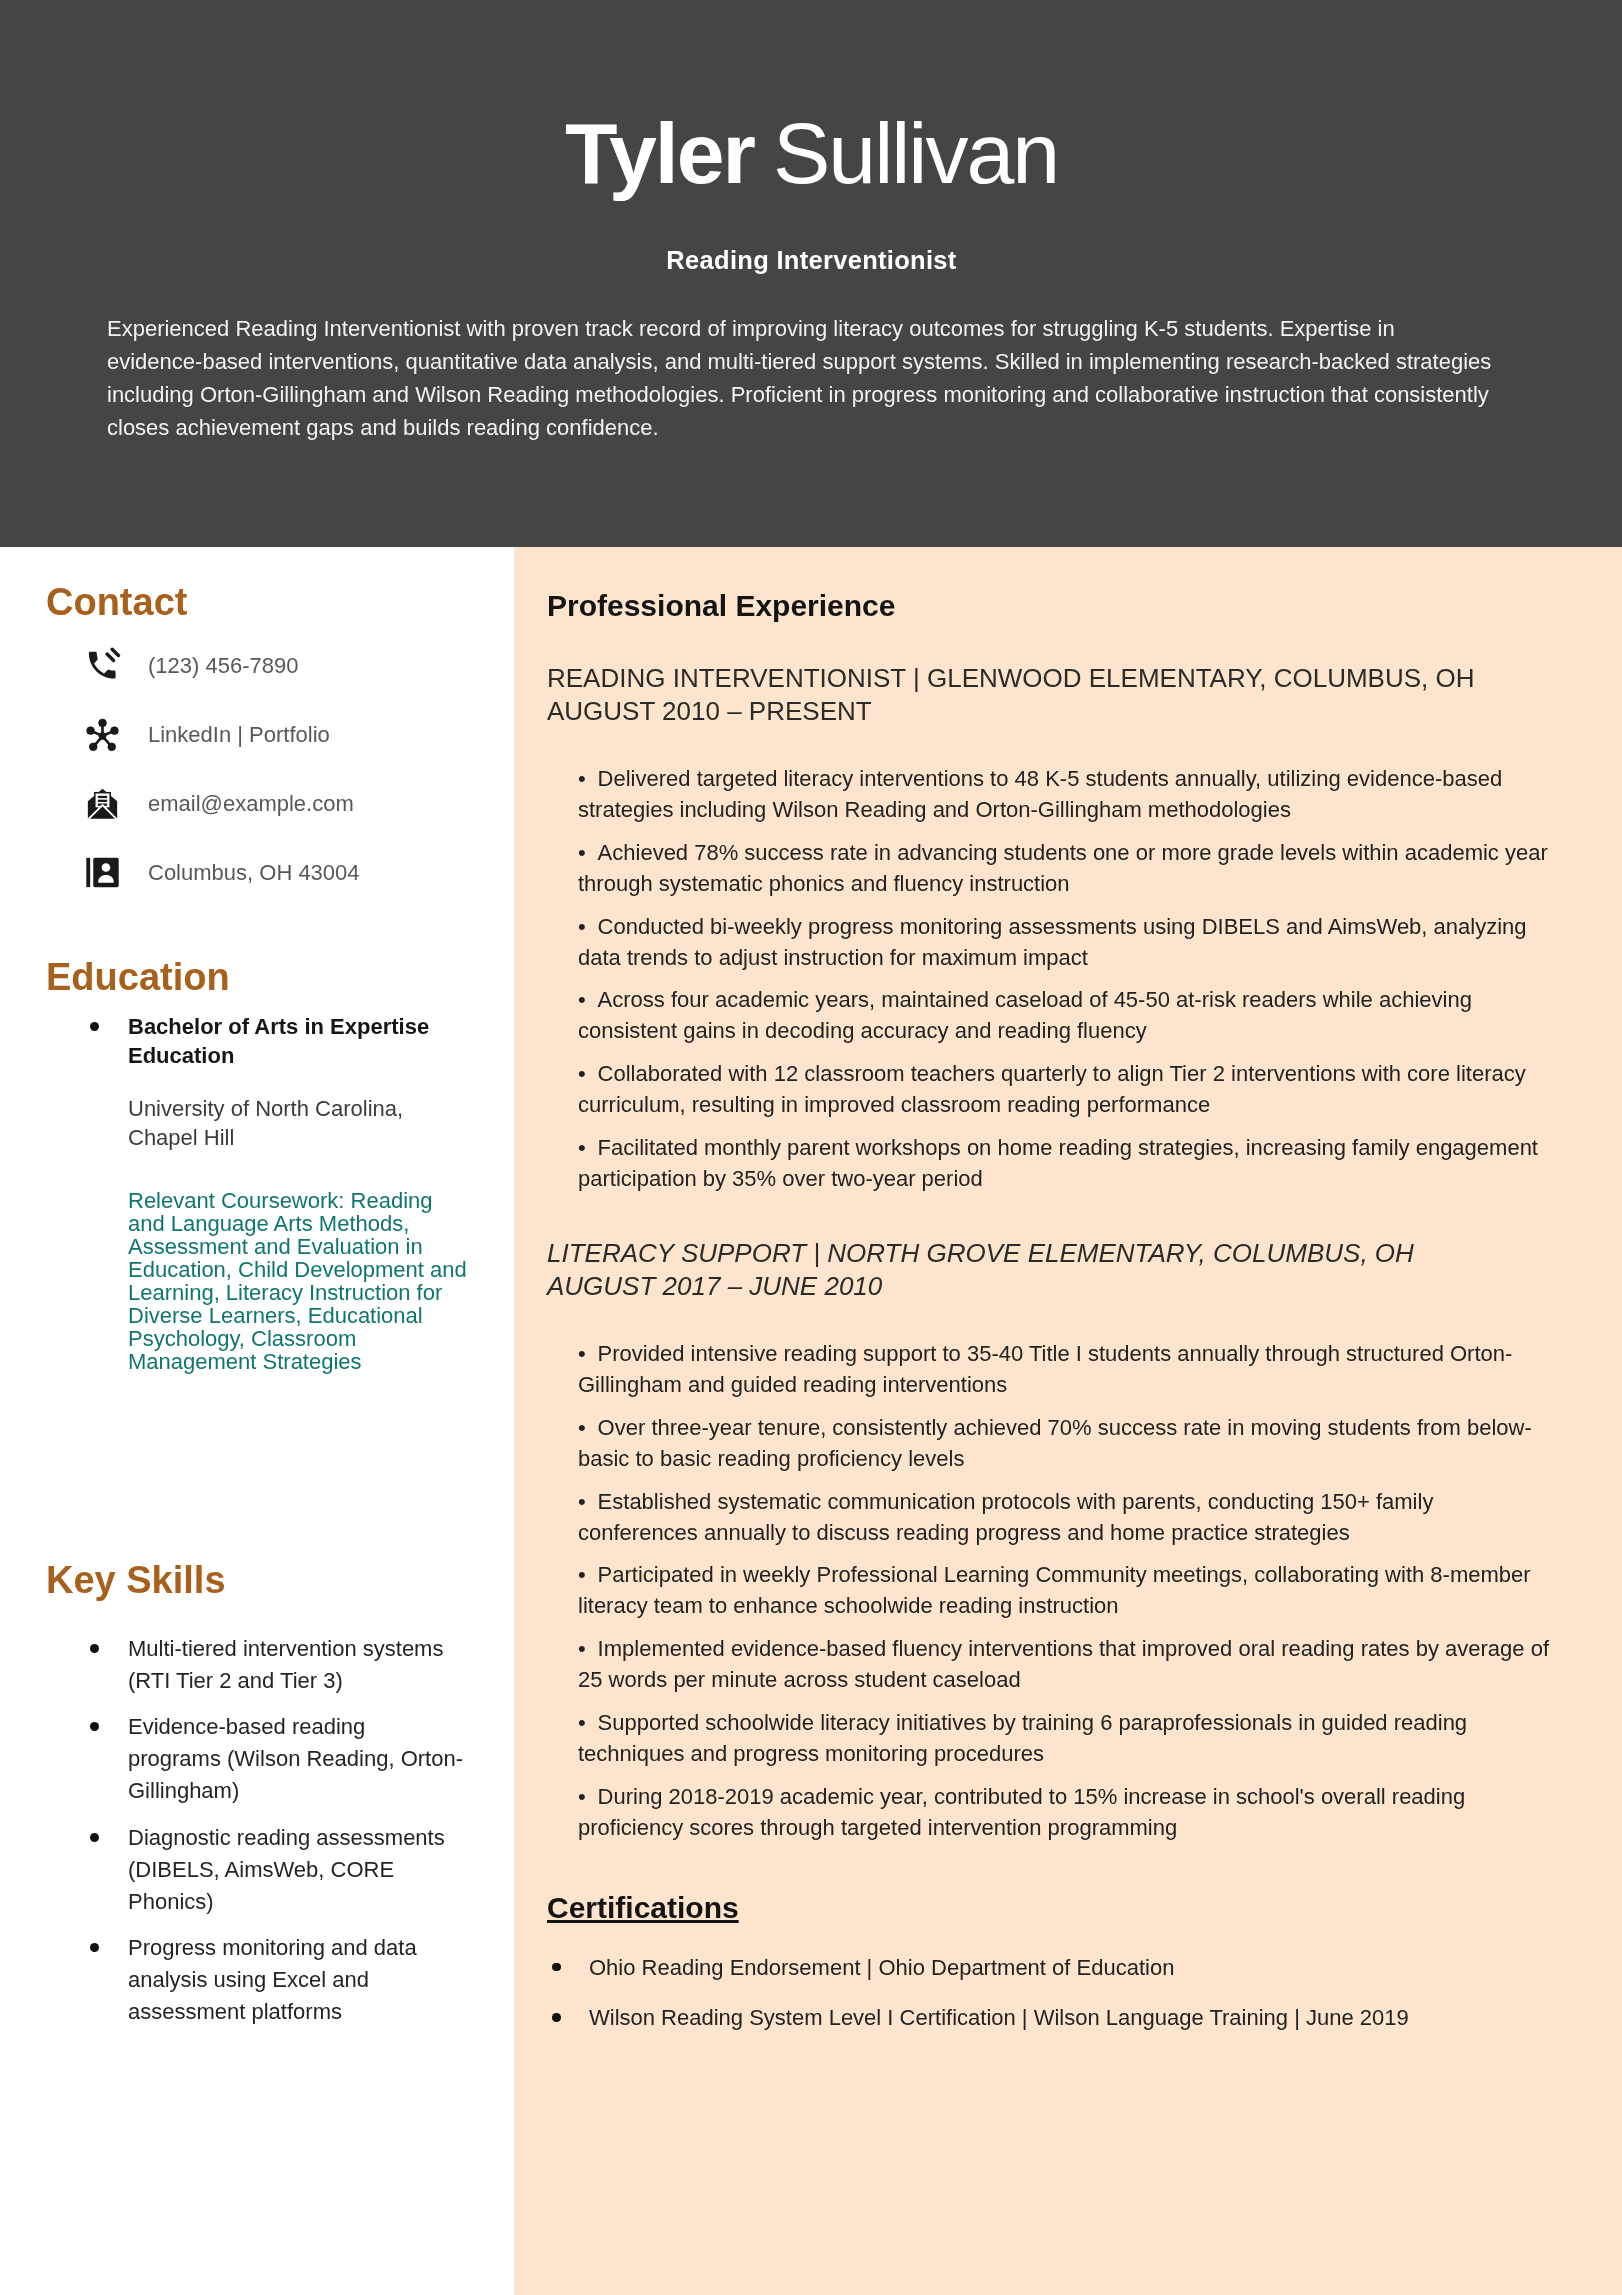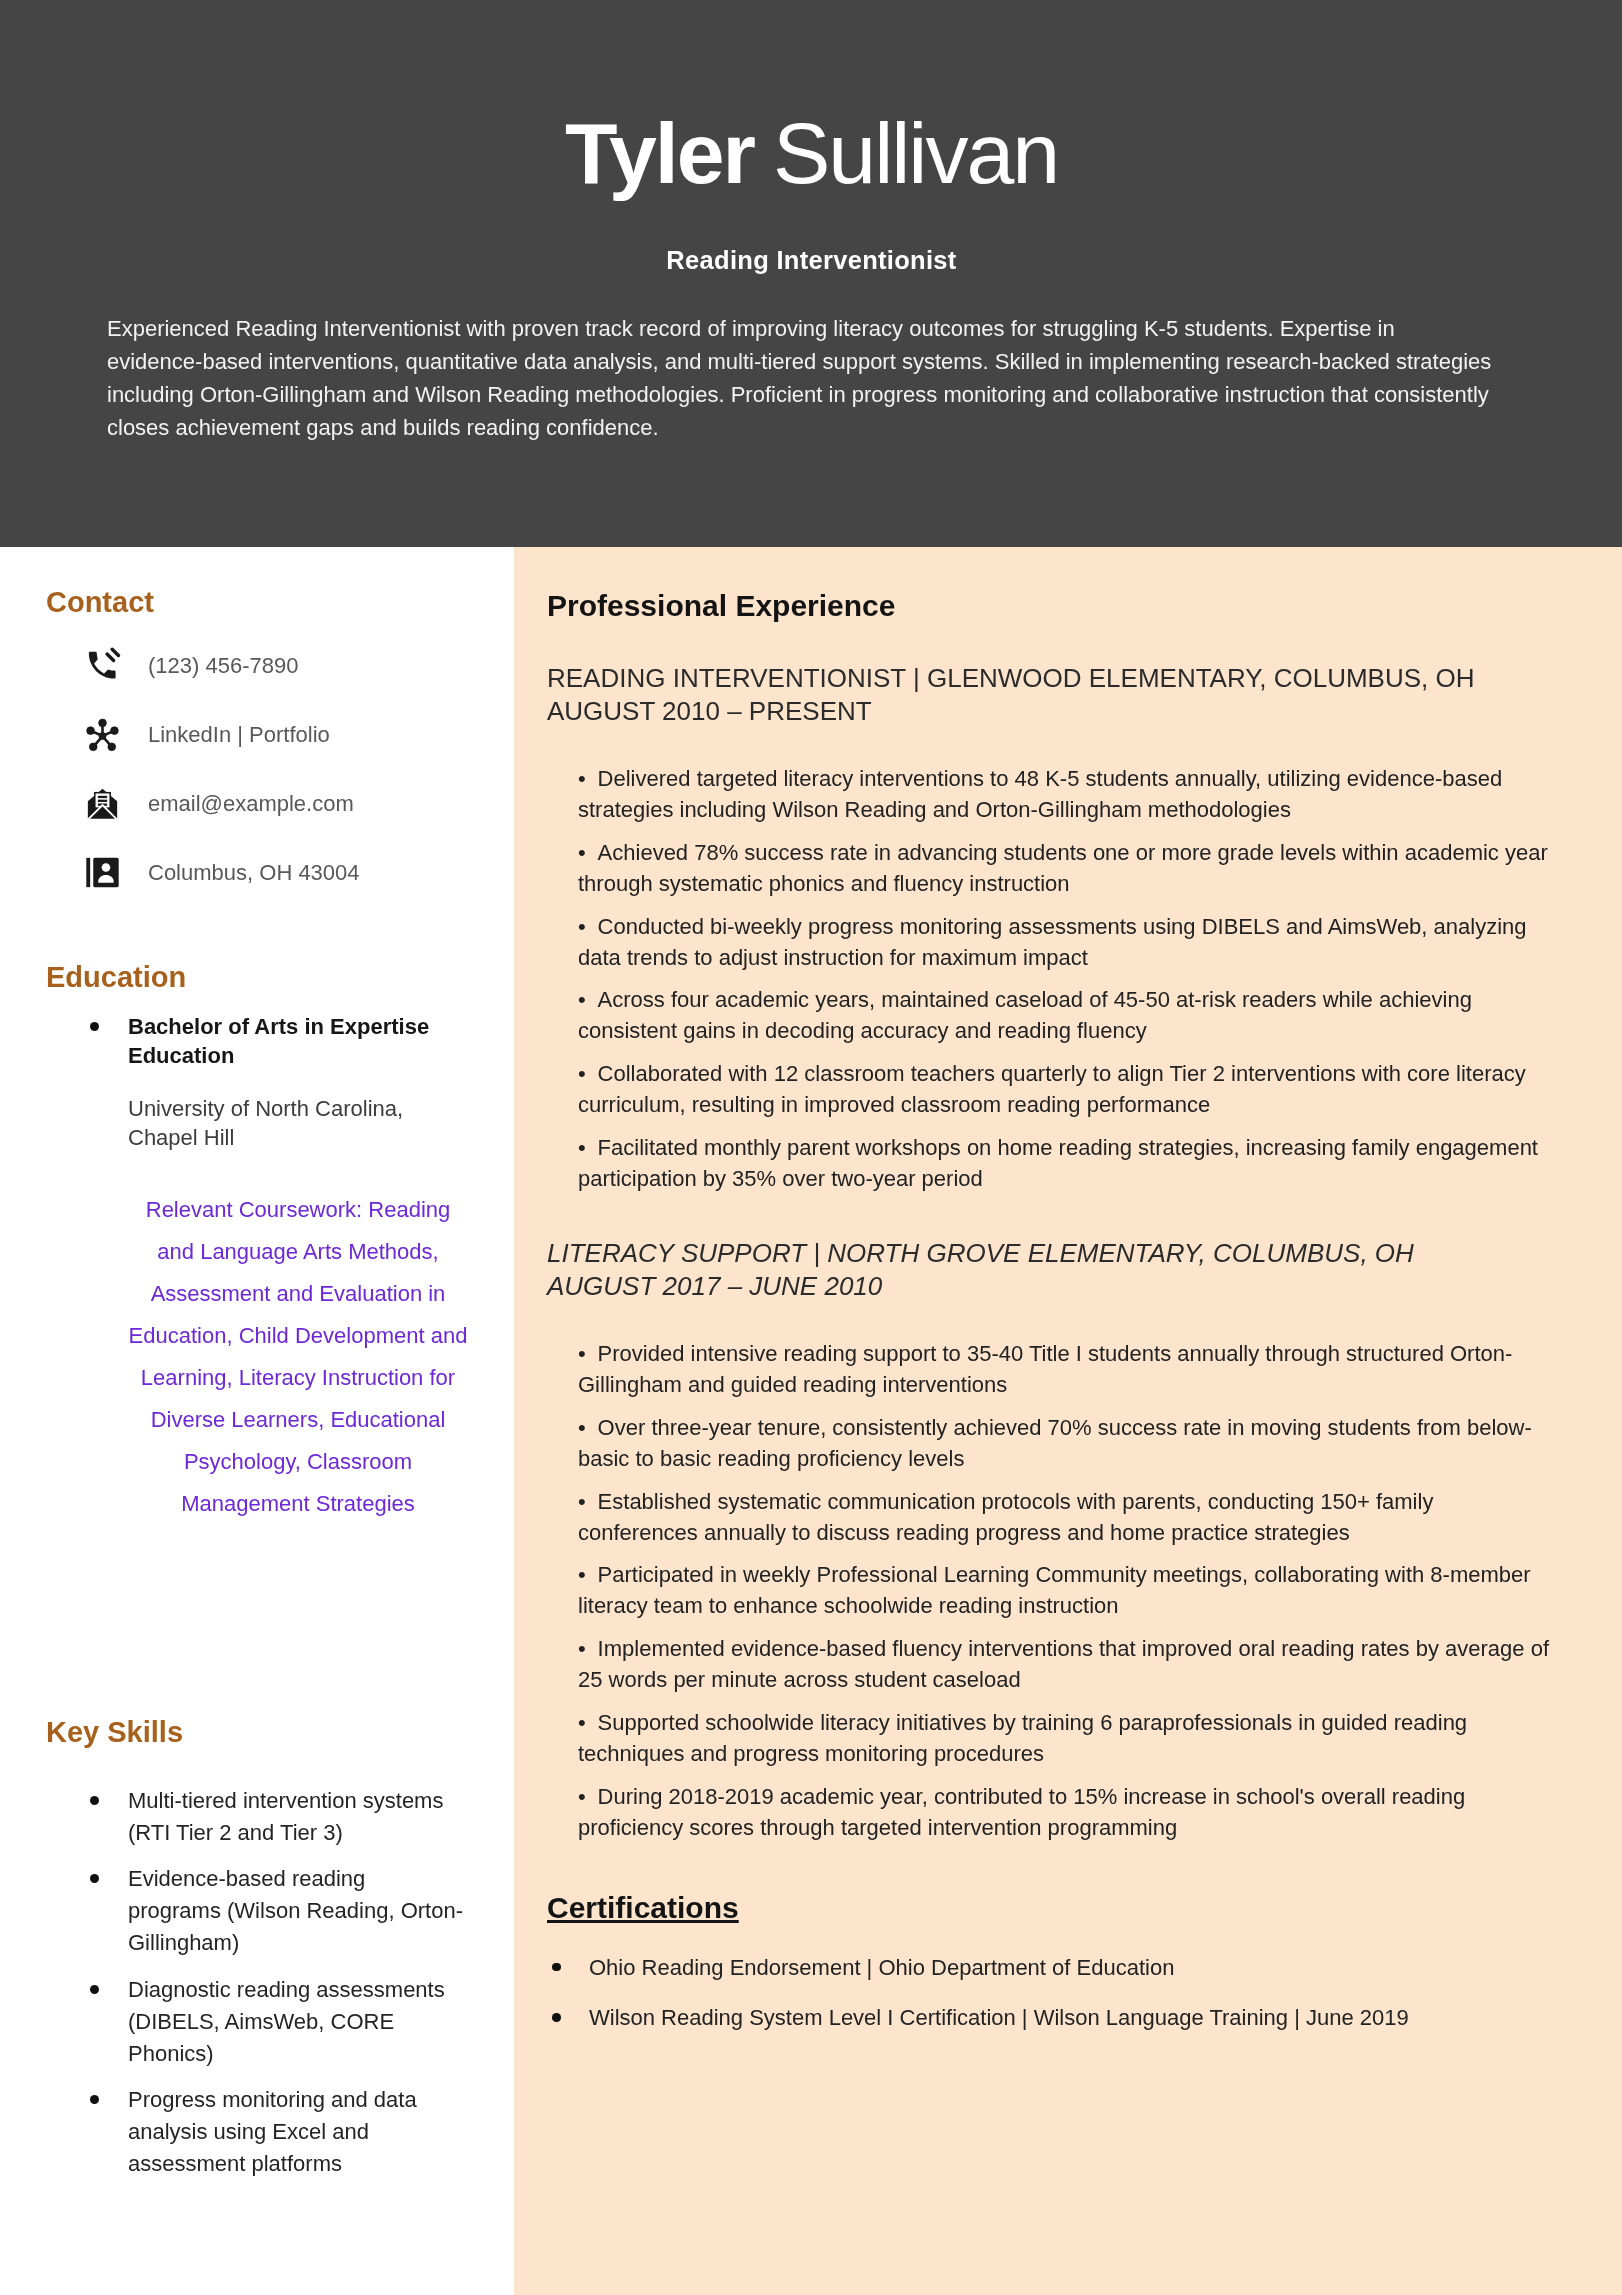--- a/index.html
+++ b/index.html
@@ -29,21 +29,21 @@
     margin:37px 127px 0 107px; font-size:22px; line-height:33px;
     color:#f2f2f2; font-weight:400;
   }
 
   
   .cols { display:flex; height:1748px; }
   .side { width:514px; background:var(--sidebar_bg,#ffffff); padding:38px 33px 0 46px; }
   .main { flex:1; background:var(--main_bg,#fce4cd); padding:40px 52px 0 33px; color:var(--body_text,#222222); }
 
   h2.side-h {
-    color:var(--accent_heading,#a8611c); font-size:29px; font-weight:700; line-height:34px;
+    color:var(--accent_heading,#a8611c); font-size:38px; font-weight:700; line-height:34px;
   }
 
   
   .contact-list { margin-top:28px; }
   .c-row { display:flex; align-items:center; height:37px; margin-bottom:32px; }
   .c-ic { width:37px; height:37px; margin-left:38px; flex:0 0 auto; }
   .c-ic svg { width:37px; height:37px; display:block; }
   .c-tx { margin-left:27px; font-size:22px; color:var(--muted_text,#58585a); }
 
   
@@ -51,21 +51,21 @@
   .edu-degree {
     position:relative; margin-top:18.3px; padding-left:82px;
     font-size:22px; font-weight:700; line-height:29px; color:#161616; max-width:422px;
   }
   .edu-degree::before, .skill::before, .cert-li::before {
     content:""; position:absolute; width:9.2px; height:9.2px; border-radius:50%;
     background:#111;
   }
   .edu-degree::before { left:44px; top:9.8px; }
   .edu-school   { margin-top:23.5px; padding-left:82px; font-size:22px; line-height:29px; color:#3c3c3c; max-width:422px; }
-  .edu-course   { margin-top:37px; padding-left:82px; font-size:22px; line-height:42px; color:#6d28d9; max-width:422px;text-align:center; }
+  .edu-course   { margin-top:37px; padding-left:82px; font-size:22px; line-height:23px; color:#0f766e; max-width:422px; }
 
   
   .skills-h { margin-top:190px; }
   .skills { margin-top:36px; list-style:none; }
   .skill {
     position:relative; padding-left:82px; max-width:418px;
     font-size:22px; line-height:32px; color:#242424; margin-bottom:14.4px;
   }
   .skill::before { left:44px; top:11px; }
 

